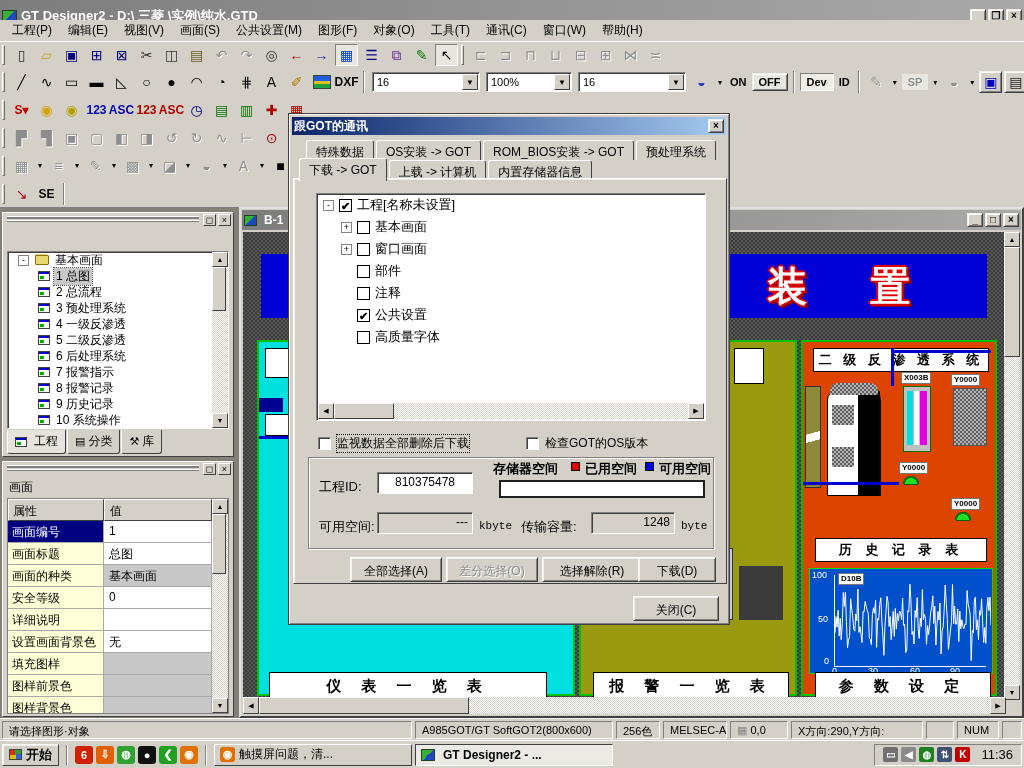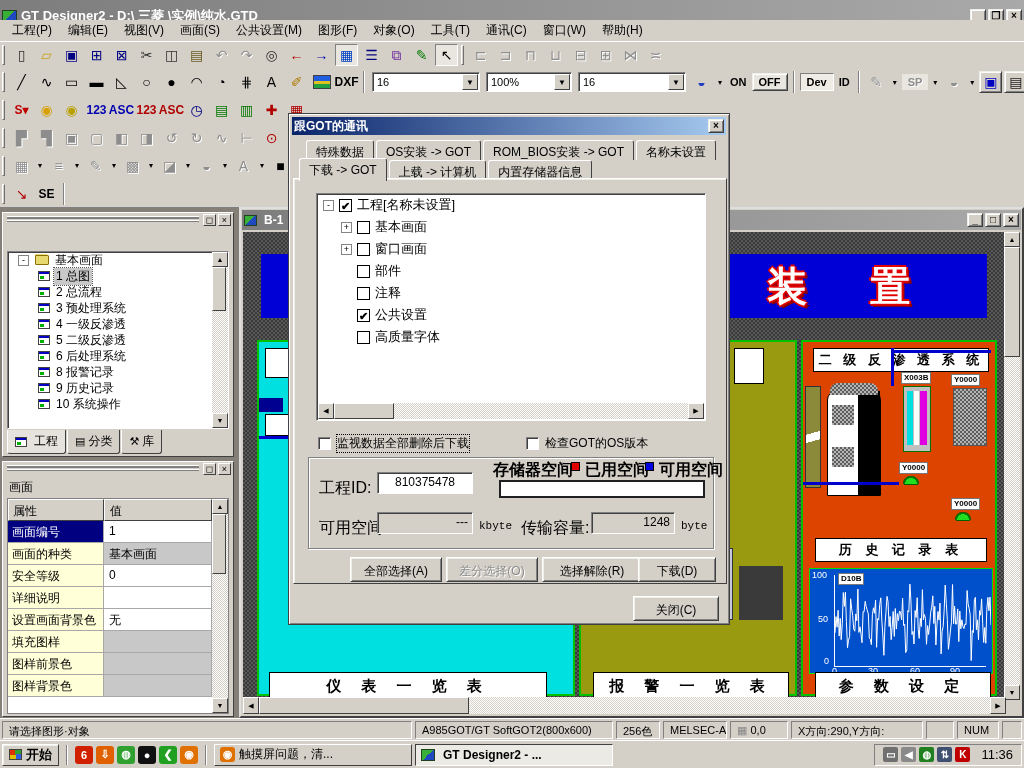--- a/index.html
+++ b/index.html
@@ -100,21 +100,21 @@
   .tabrow{position:absolute;display:flex;}
   .dtab{height:20px;padding:3px 9px 0;font-size:12px;background:#d4d0c8;border:1px solid;border-color:#fff #404040 #404040 #fff;border-bottom:none;border-radius:3px 3px 0 0;margin-right:2px;white-space:nowrap;}
   .dtab.active{height:23px;margin-top:-2px;background:#d4d0c8;z-index:5;font-weight:normal;box-shadow:0 2px 0 #d4d0c8;}
   .dlg-content{position:absolute;left:4px;top:64px;width:434px;height:406px;background:#d4d0c8;border:1px solid;border-color:#fff #404040 #404040 #fff;box-shadow:inset 1px 1px 0 #efefe9;}
   .dlg-treebox{position:absolute;left:22px;top:14px;width:390px;height:228px;background:#fff;border:1px solid;border-color:#808080 #fff #fff #808080;box-shadow:inset 1px 1px 0 #404040;}
   .dtrow{display:flex;align-items:center;height:22px;font-size:13px;padding-left:6px;white-space:nowrap;}
   .dexp{width:11px;height:11px;border:1px solid #848484;background:#fff;font-size:9px;line-height:9px;text-align:center;margin-right:5px;flex:none;}
   .dexp.noexp{visibility:hidden;}
   .dcb{width:13px;height:13px;border:1px solid #000;background:#fff;font-size:11px;line-height:12px;text-align:center;font-weight:bold;margin-right:5px;flex:none;}
   .dlg-hsb{position:absolute;left:1px;right:1px;bottom:1px;height:16px;display:flex;background:#d4d0c8;}
-  .dlabel{position:absolute;font-size:16px;white-space:nowrap;}
+  .dlabel{position:absolute;font-size:13px;white-space:nowrap;}
   .dfield{position:absolute;background:#fff;border:1px solid;border-color:#808080 #fff #fff #808080;box-shadow:inset 1px 1px 0 #404040;font-size:12px;padding:2px 4px;}
   .gray-field{background:#d4d0c8;}
   .groupbox{position:absolute;border:1px solid #808080;box-shadow:inset 1px 1px 0 #fff,1px 1px 0 #fff;}
   .legend-sq{position:absolute;width:9px;height:9px;border:1px solid #000;}
   .progress{position:absolute;background:#fff;border:2px solid #202020;}
   .dbtn{position:absolute;height:25px;background:#d4d0c8;border:1px solid;border-color:#fff #404040 #404040 #fff;box-shadow:inset 1px 1px 0 #efefe9,inset -1px -1px 0 #808080;font-size:12px;text-align:center;padding-top:5px;}
   .dbtn.dis{color:#8d8d8d;text-shadow:1px 1px 0 #fff;}
   .focusdot{outline:1px dotted #000;}
   
   .statusbar{left:0;top:718px;width:1024px;height:22px;background:#d4d0c8;display:flex;align-items:center;padding:1px 2px;gap:3px;border-top:1px solid #fff;}
@@ -460,20 +460,25 @@
             <div class="tlabel">5 二级反渗透</div>
           </div>
           <div class="trow">
             <div class="tpad"></div>
             <div class="ico-screen"></div>
             <div class="tlabel">6 后处理系统</div>
           </div>
           <div class="trow">
             <div class="tpad"></div>
             <div class="ico-screen"></div>
+            <div class="tlabel">7 报警指示</div>
+          </div>
+          <div class="trow">
+            <div class="tpad"></div>
+            <div class="ico-screen"></div>
             <div class="tlabel">8 报警记录</div>
           </div>
           <div class="trow">
             <div class="tpad"></div>
             <div class="ico-screen"></div>
             <div class="tlabel">9 历史记录</div>
           </div>
           <div class="trow">
             <div class="tpad"></div>
             <div class="ico-screen"></div>
@@ -515,20 +520,24 @@
       <div class="pheadrow">
         <div class="pattr" style="width:96px;">属性</div>
         <div class="pval" style="margin-right:16px;">值</div>
       </div>
       <div id="prop-rows" style="margin-right:16px;">
           <div class="prow">
             <div class="pattr psel">画面编号</div>
             <div class="pval">1</div>
           </div>
           <div class="prow">
+            <div class="pattr">画面标题</div>
+            <div class="pval">总图</div>
+          </div>
+          <div class="prow">
             <div class="pattr">画面的种类</div>
             <div class="pval pgray">基本画面</div>
           </div>
           <div class="prow">
             <div class="pattr">安全等级</div>
             <div class="pval">0</div>
           </div>
           <div class="prow">
             <div class="pattr">详细说明</div>
             <div class="pval"></div>
@@ -564,21 +573,21 @@
     <div class="dlg-title">
       <span>跟GOT的通讯</span>
       <span class="wbtns">
           <span class="wbtn raised">×</span>
         </span>
     </div>
     <div class="tabrow" id="dlg-tabs-back" style="left:17px;top:26px;">
         <div class="dtab">特殊数据</div>
         <div class="dtab">OS安装 -&gt; GOT</div>
         <div class="dtab">ROM_BIOS安装 -&gt; GOT</div>
-        <div class="dtab">名称未设置</div>
+        <div class="dtab">预处理系统</div>
       </div>
     <div class="tabrow" id="dlg-tabs-front" style="left:10px;top:46px;">
         <div class="dtab active">下载 -&gt; GOT</div>
         <div class="dtab">上载 -&gt; 计算机</div>
         <div class="dtab">内置存储器信息</div>
       </div>
     <div class="dlg-content">
       <div class="dlg-treebox">
         <div id="dlg-tree">
             <div class="dtrow">

